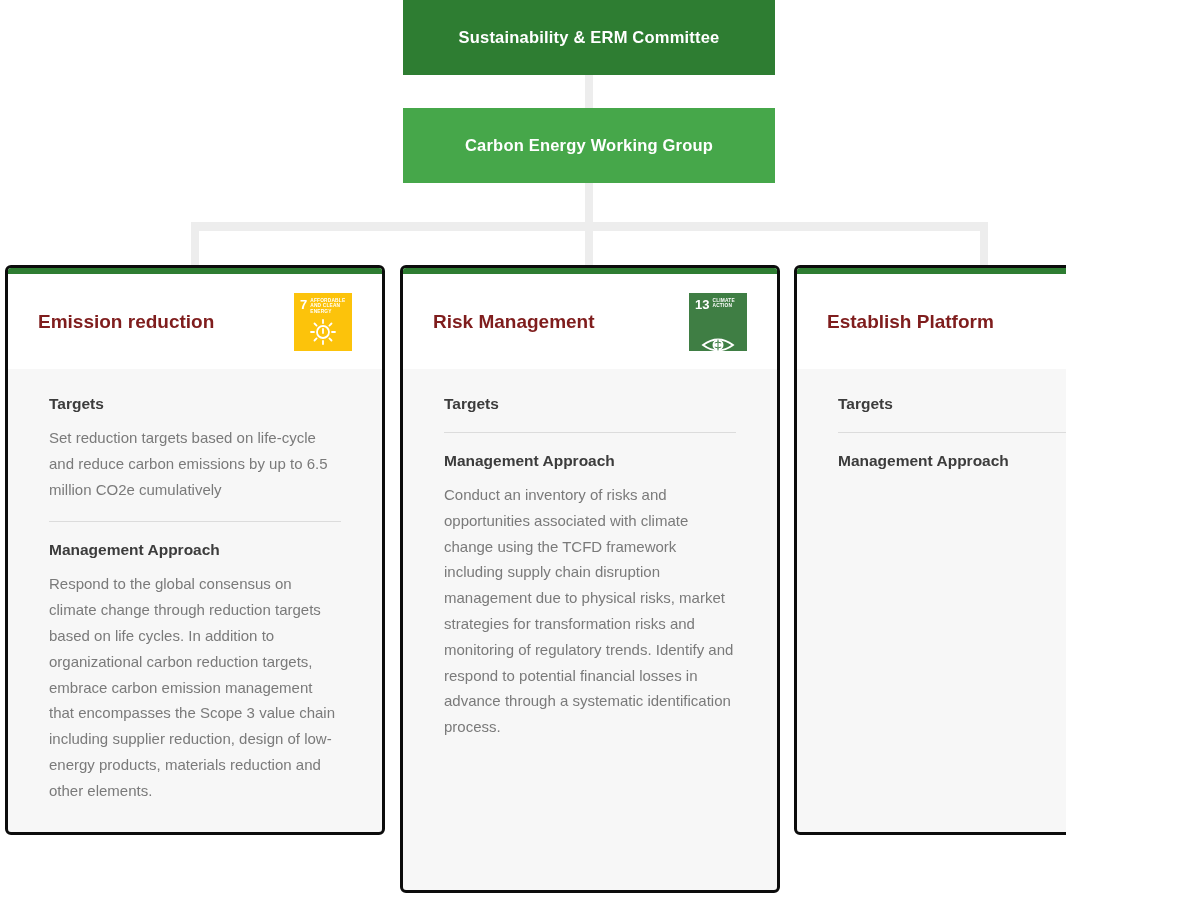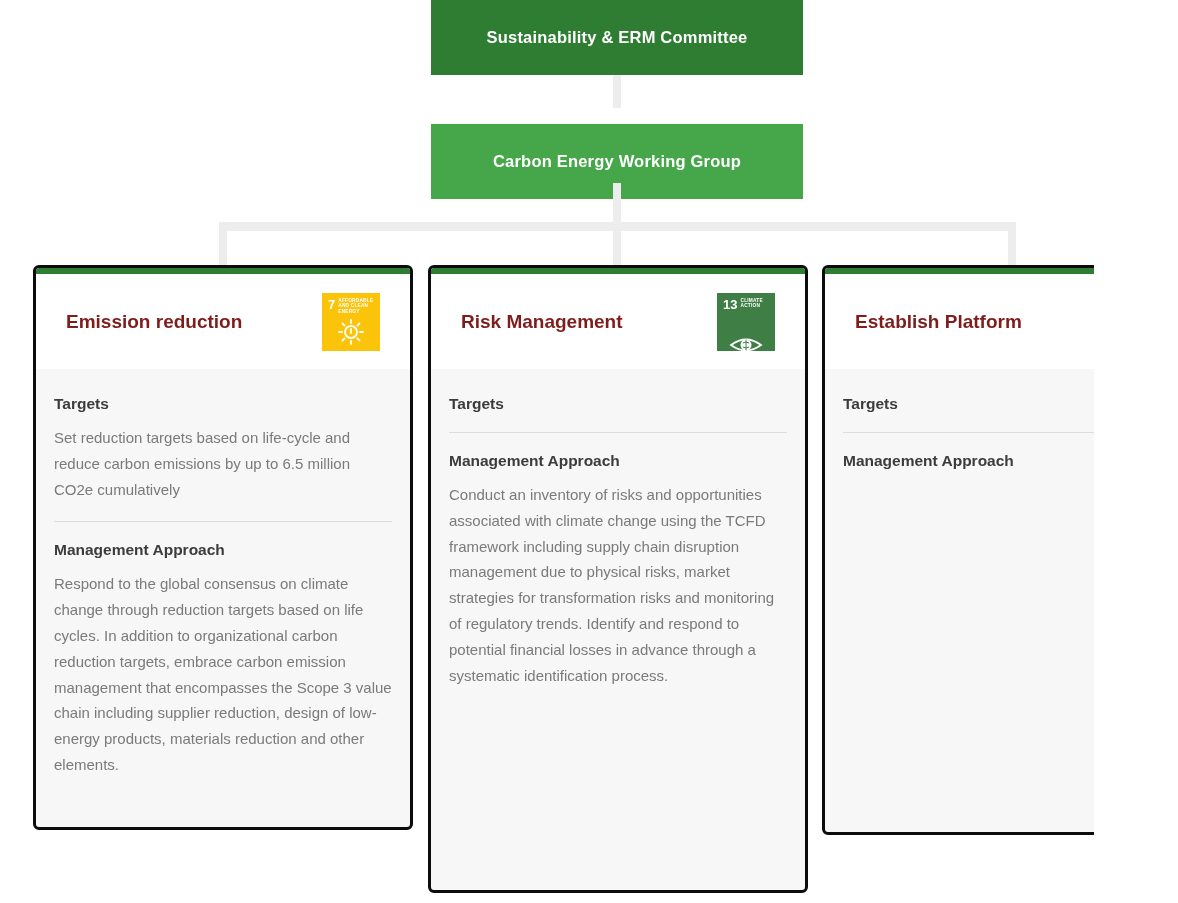--- a/index.html
+++ b/index.html
@@ -1,28 +1,28 @@
 <!DOCTYPE html>
 <html><head>
 <meta charset="utf-8">
 <style>
   * { box-sizing: border-box; margin: 0; padding: 0; }
   html, body { background: #ffffff; }
   body { font-family: "Liberation Sans", sans-serif; }
 
-  .canvas { position: relative; width: 1066px; height: 903px; background: #fff; overflow: hidden; margin-left: 28px; }
+  .canvas { position: relative; width: 1066px; height: 903px; background: #fff; overflow: hidden; }
 
   
   .node {
     position: absolute; left: 403px; width: 372px; height: 75px;
     display: flex; align-items: center; justify-content: center;
     color: #fff; font-size: 16.5px; font-weight: 600; letter-spacing: .2px;
   }
   .node-committee { top: 0; background: #2e7d32; }
-  .node-working  { top: 124px; background: #46a74a; }
+  .node-working  { top: 108px; background: #46a74a; }
 
   
   .conn { position: absolute; background: #ededed; }
   .conn-v1 { left: 585px; top: 75px;  width: 8px; height: 33px; }
   .conn-v2 { left: 585px; top: 183px; width: 8px; height: 48px; }
   .conn-h  { left: 191px; top: 222px; width: 797px; height: 9px; }
   .conn-s1 { left: 191px; top: 226px; width: 8px; height: 39px; }
   .conn-s2 { left: 585px; top: 226px; width: 8px; height: 39px; }
   .conn-s3 { left: 980px; top: 226px; width: 8px; height: 39px; }
 
@@ -48,21 +48,21 @@
   
   .sdg { width: 58px; height: 58px; color: #fff; display: flex; flex-direction: column; flex: 0 0 auto; }
   .sdg-7  { background: #fcc30b; }
   .sdg-13 { background: #3f7e44; gap: 22px; }
   .sdg-17 { background: #3b82f6; }
   .sdg-head { display: flex; gap: 3px; padding: 5px 3px 0 6px; align-items: flex-start; }
   .sdg-num { font-size: 13px; font-weight: 700; line-height: 1; }
   .sdg-label { font-size: 4.8px; font-weight: 700; line-height: 1.25; letter-spacing: .2px; text-transform: uppercase; max-width: 34px; }
   .sdg-art { flex: 1; display: flex; align-items: center; justify-content: center; padding-bottom: 4px; }
 
-  .card-body { padding: 26px 18px 28px; flex: 1; }
+  .card-body { padding: 26px 41px 28px; flex: 1; }
   .sec-h { color: #3c3c3c; font-size: 15.5px; font-weight: 600; margin-bottom: 12px; }
   .sec-p { color: #7a7a7a; font-size: 15px; line-height: 1.72; }
   .divider { border: none; border-top: 1px solid #dcdcdc; margin: 19px 0; }
 </style>
 </head>
 <body>
 
 <div class="canvas">
 
   <div class="node node-committee">

